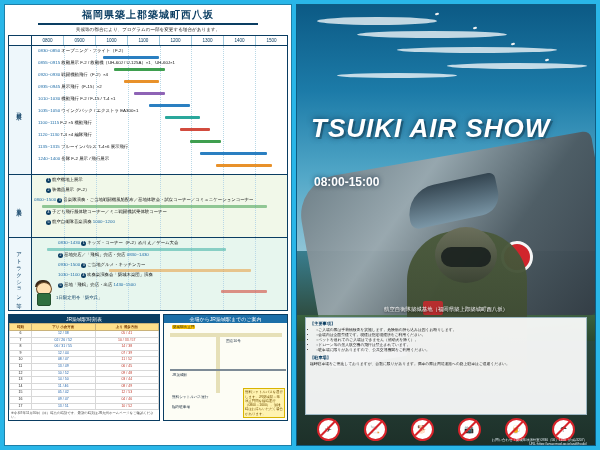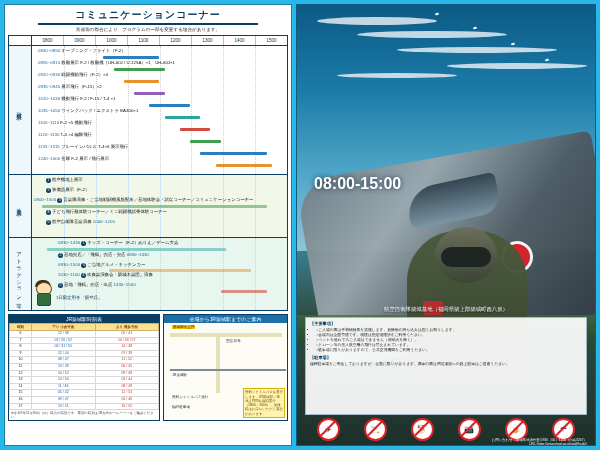--- a/index.html
+++ b/index.html
@@ -94,21 +94,21 @@
     background:linear-gradient(#0c5a85 0%,#1c7ba8 35%,#53a8c8 70%,#8fc4d6 100%);}
   .smoke{position:absolute;background:rgba(255,255,255,.75);border-radius:50%;filter:blur(.6px);}
   .jetdot{position:absolute;width:4px;height:2px;background:#f2f2f2;border-radius:1px;transform:rotate(-18deg);}
   .title{
     position:absolute;left:14px;top:108px;font-size:26px;font-weight:bold;color:#ffffff;
     letter-spacing:1px;text-shadow:0 0 6px rgba(0,40,70,.8),2px 2px 0 rgba(0,0,0,.25);
     font-style:italic;
   }
   .date{position:absolute;left:16px;top:146px;font-size:17px;font-weight:bold;color:#fff;
     text-shadow:0 0 5px rgba(0,30,60,.85);}
-  .time{position:absolute;left:17px;top:170px;font-size:16px;font-weight:bold;color:#fff;
+  .time{position:absolute;left:17px;top:170px;font-size:12px;font-weight:bold;color:#fff;
     text-shadow:0 0 5px rgba(0,30,60,.85);}
   .jetbody{position:absolute;right:-14px;top:150px;width:300px;height:190px;
     background:linear-gradient(135deg,#6f7d84 0%,#9aa7ad 30%,#4e5a61 60%,#2e3740 100%);
     transform:rotate(-10deg);border-radius:40px 8px 60px 10px;opacity:.95;}
   .canopy{position:absolute;right:96px;top:176px;width:92px;height:40px;background:linear-gradient(#2c3d49,#7a97a8);
     transform:rotate(-12deg);border-radius:30px 6px 20px 8px;opacity:.9;}
   .hinomaru{position:absolute;right:62px;top:236px;width:26px;height:26px;border-radius:50%;
     background:#d8232a;border:3px solid #fff;opacity:.95;}
   .pilot{position:absolute;left:110px;bottom:74px;width:120px;height:140px;
     background:linear-gradient(#4b5a3c,#39452f);border-radius:50px 50px 10px 10px;opacity:.97;}
@@ -138,21 +138,21 @@
     position:absolute;left:8px;right:8px;bottom:-1px;font-size:3.4px;color:#e8f4fa;text-align:right;
   }
 </style>
 </head>
 <body>
 
 <div class="page">
 
   <div class="left">
 
-    <div class="sched-title">コミュニケーションコーナー</div>
+    <div class="sched-title">福岡県築上郡築城町西八坂</div>
     <div class="sched-sub">天候等の都合により、プログラムの一部を変更する場合があります。</div>
 
     <div class="grid">
 
       <div class="timehdr">
         <div class="rowlbl"></div>
         <div class="cells">
           <div>0800</div>
           <div>0900</div>
           <div>1000</div>
@@ -365,20 +365,21 @@
     <div class="jetbody"></div>
     <div class="canopy"></div>
     <div class="hinomaru"></div>
     <div class="grass"></div>
     <div class="pilot">
       <div class="helmet"></div>
         <div class="visor"></div>
         <div class="patch"></div>
     </div>
 
+    <div class="title">TSUIKI AIR SHOW</div>
     <div class="time">08:00-15:00</div>
 
     <div class="venue">航空自衛隊築城基地（福岡県築上郡築城町西八坂）</div>
 
     <div class="notice">
       <h4>【主要事項】</h4>
       <ul>
         <li>○ご入場の際は手荷物検査を実施します。危険物の持ち込みは固くお断りします。</li>
         <li>○会場内は全面禁煙です。喫煙は指定喫煙所をご利用ください。</li>
         <li>○ペットを連れてのご入場はできません（補助犬を除く）。</li>

